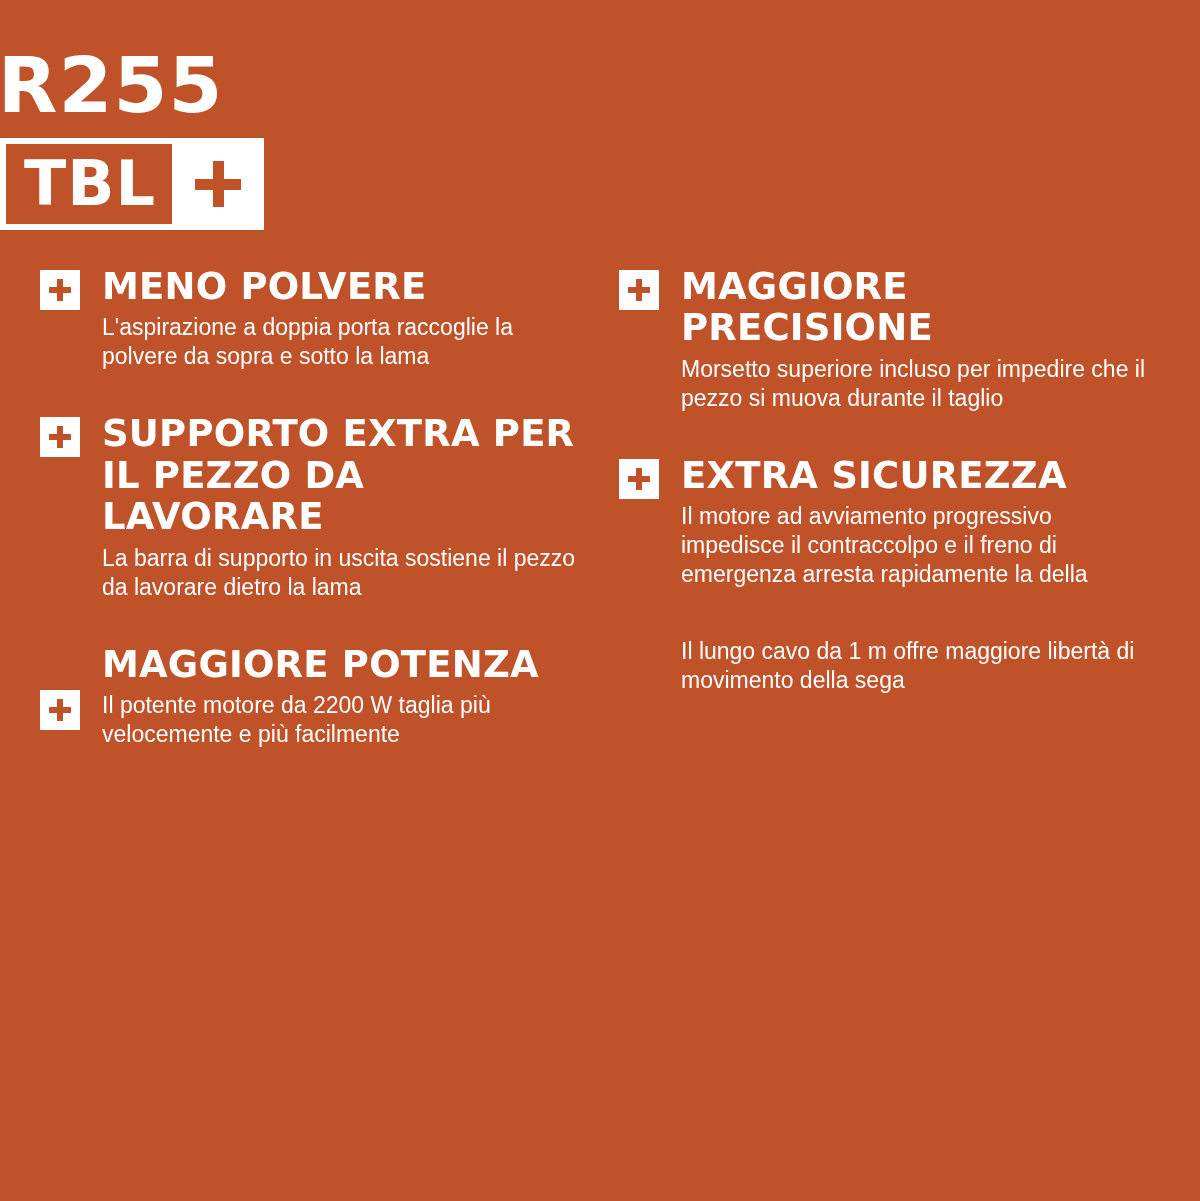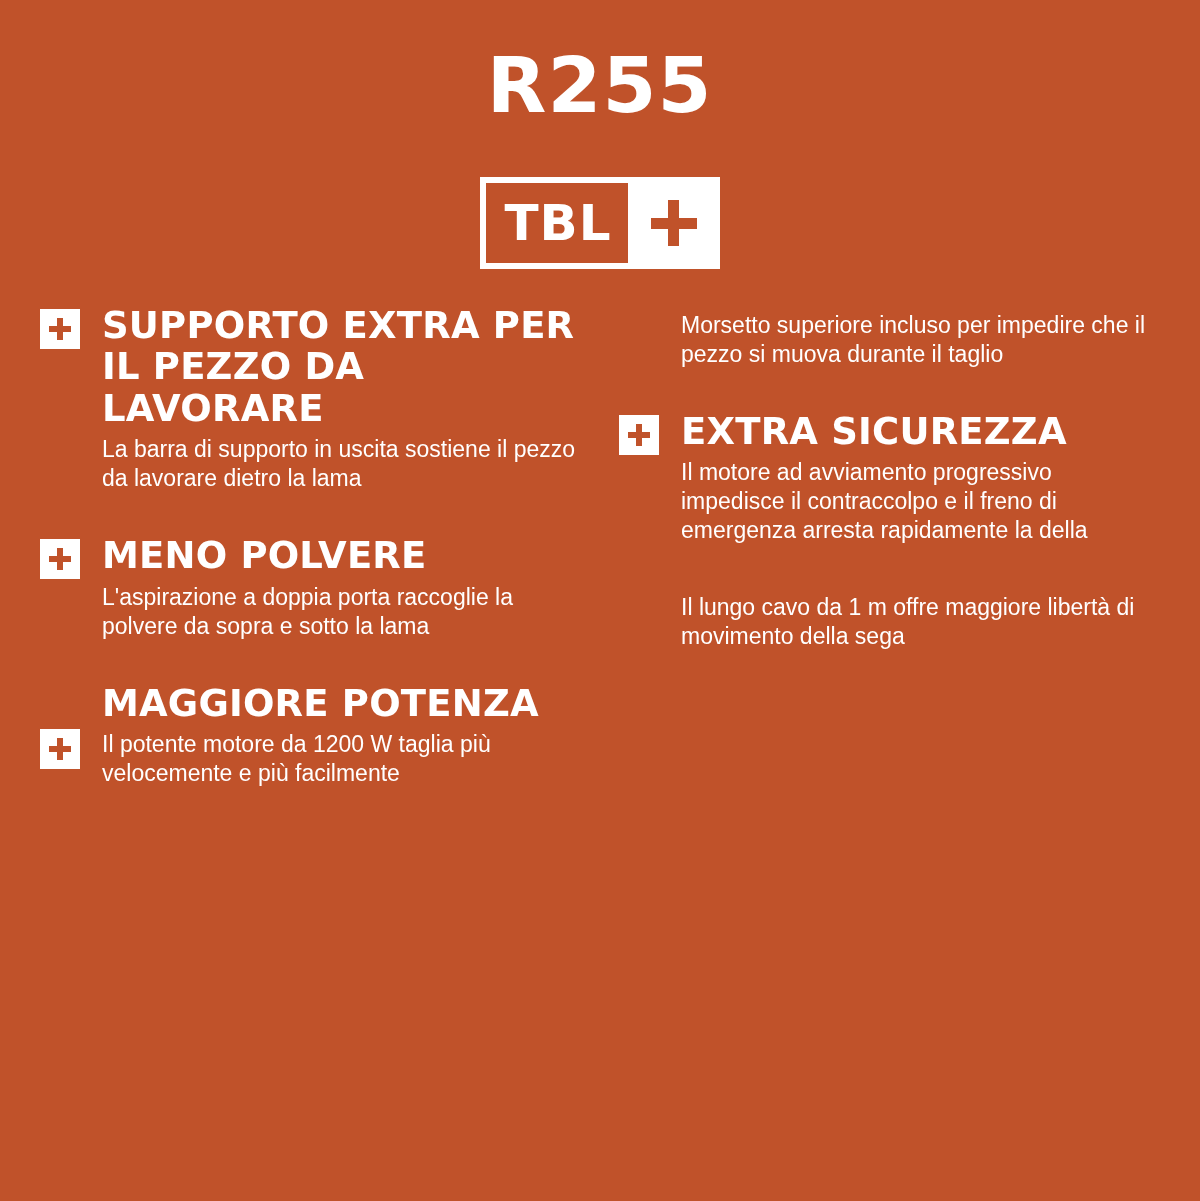--- a/index.html
+++ b/index.html
@@ -16,22 +16,21 @@
     overflow: hidden;
     position: relative;
   }
 
   
   .logo-block {
     width: 100%;
     padding-top: 48px;
     display: flex;
     flex-direction: column;
-    align-items: center;
-    gap: 39px;
+    align-items: flex-start;
   }
   .logo-model {
     font-size: 76px;
     font-weight: bold;
     letter-spacing: 1px;
     line-height: 1;
     color: #ffffff;
     font-family: "DejaVu Sans", sans-serif;
     transform: scaleX(1.02);
   }
@@ -41,21 +40,21 @@
     align-items: stretch;
     height: 92px;
   }
   .logo-tbl {
     border: 6px solid #ffffff;
     border-right: none;
     display: flex;
     align-items: center;
     justify-content: center;
     padding: 0 16px 0 18px;
-    font-size: 50px;
+    font-size: 62px;
     font-weight: bold;
     line-height: 1;
     font-family: "DejaVu Sans", sans-serif;
     letter-spacing: 1px;
   }
   .logo-plus {
     width: 92px;
     background: #ffffff;
     position: relative;
   }
@@ -149,46 +148,50 @@
   </div>
 </div>
 
 <div class="columns">
 
   <div class="col col-left">
 
     <div class="feature">
       <div class="headline-row">
         <span class="plus-icon"></span>
+        <h2>MENO POLVERE</h2>
+      </div>
+      <p>L'aspirazione a doppia porta raccoglie la polvere da sopra e sotto la lama</p>
+    </div>
+
+    <div class="feature">
+      <div class="headline-row">
+        <span class="plus-icon"></span>
         <h2>SUPPORTO EXTRA PER IL PEZZO DA LAVORARE</h2>
       </div>
       <p>La barra di supporto in uscita sostiene il pezzo da lavorare dietro la lama</p>
     </div>
 
-    <div class="feature">
-      <div class="headline-row">
-        <span class="plus-icon"></span>
-        <h2>MENO POLVERE</h2>
-      </div>
-      <p>L'aspirazione a doppia porta raccoglie la polvere da sopra e sotto la lama</p>
-    </div>
-
     <div class="feature icon-low">
       <div class="headline-row">
         <span class="plus-icon"></span>
         <h2>MAGGIORE POTENZA</h2>
       </div>
-      <p>Il potente motore da 1200 W taglia più velocemente e più facilmente</p>
+      <p>Il potente motore da 2200 W taglia più velocemente e più facilmente</p>
     </div>
 
   </div>
 
   <div class="col col-right">
 
     <div class="feature">
+      <div class="headline-row">
+        <span class="plus-icon"></span>
+        <h2>MAGGIORE PRECISIONE</h2>
+      </div>
       <p>Morsetto superiore incluso per impedire che il pezzo si muova durante il taglio</p>
     </div>
 
     <div class="feature">
       <div class="headline-row">
         <span class="plus-icon"></span>
         <h2>EXTRA SICUREZZA</h2>
       </div>
       <p>Il motore ad avviamento progressivo impedisce il contraccolpo e il freno di emergenza arresta rapidamente la della</p>
     </div>

